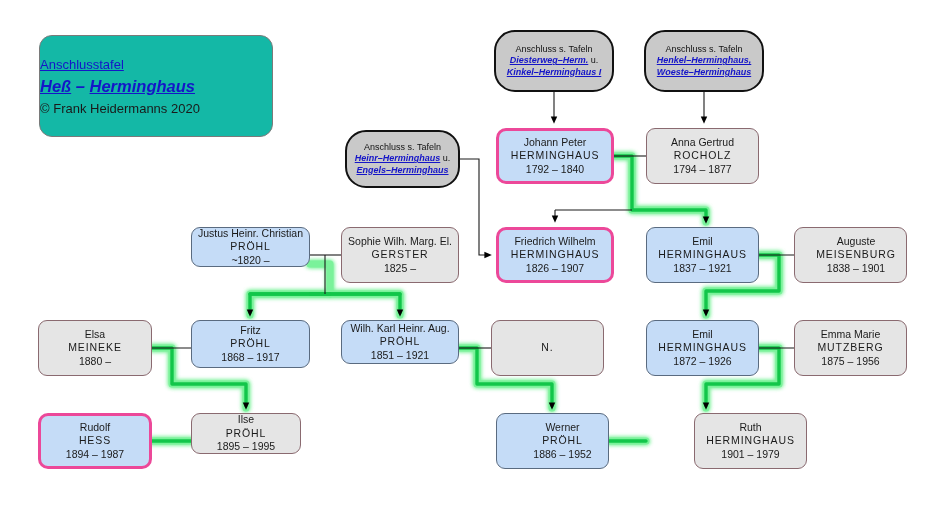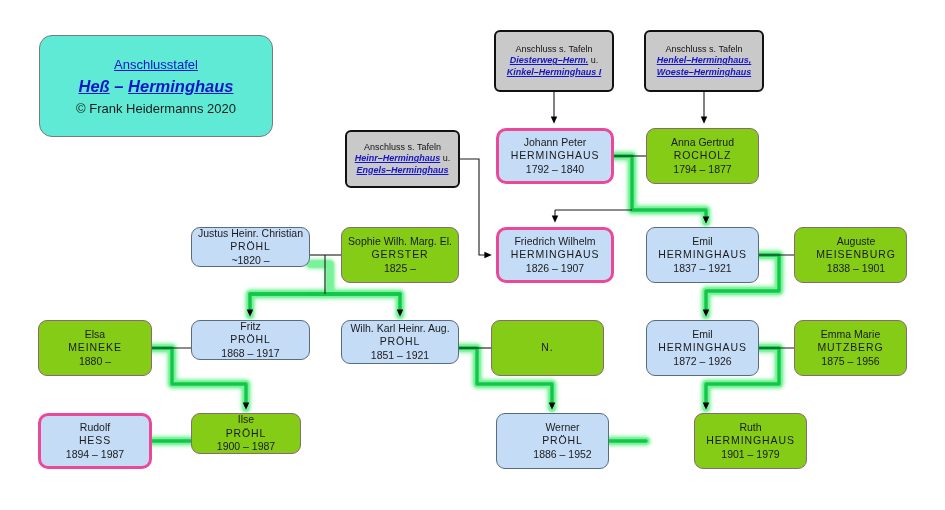--- a/index.html
+++ b/index.html
@@ -36,53 +36,53 @@
     z-index: 5;
   }
   .node .ln { display: block; white-space: nowrap; }
 
   
   .person {
     font-size: 10.5px;
     border: 1px solid #555;
   }
   .person.male   { background: #c5dcf7; border-color: #5a6b80; }
-  .person.female { background: #84cc16; border-color: #8a6a70; }
+  .person.female { background: #e5e5e5; border-color: #8a6a70; }
   .person.direct { border: 3px solid #ec4899; border-radius: 10px; }
   .person .surname { letter-spacing: 0.9px; }
 
   
   .ref {
     background: #c9c9c9;
     border: 2.5px solid #111;
-    border-radius: 6px;
+    border-radius: 21px;
     font-size: 9px;
     padding: 2px 4px;
   }
   .ref .head { color: #111; }
   .ref .lnk {
     color: #1515c8;
     font-style: italic;
     text-decoration: underline;
     font-weight: 600;
     text-align: center;
   }
   .ref .plain { color: #111; font-style: normal; text-decoration: none; font-weight: 400;}
 
   
   #title-card {
     position: absolute;
     left: 39px; top: 35px;
     width: 232px; height: 100px;
-    background: #5eead4;
+    background: #14b8a6;
     border: 1.5px solid #7a7a7a;
     border-radius: 13px;
     display: flex;
     flex-direction: column;
-    align-items: center;
+    align-items: flex-start;
     justify-content: center;
     z-index: 6;
   }
   #title-card .t1 {
     color: #1515c8;
     text-decoration: underline;
     font-size: 13px;
     margin-bottom: 5px;
   }
   #title-card .t2 {
@@ -218,21 +218,21 @@
       <div class="node person female" style="left: 794px; top: 227px; width: 113px; height: 56px; padding-left: 11px;">
         <span class="ln given">Auguste</span>
         <span class="ln surname">MEISENBURG</span>
         <span class="ln dates">1838 – 1901</span>
       </div>
       <div class="node person female" style="left: 38px; top: 320px; width: 114px; height: 56px;">
         <span class="ln given">Elsa</span>
         <span class="ln surname">MEINEKE</span>
         <span class="ln dates">1880 –</span>
       </div>
-      <div class="node person male" style="left: 191px; top: 320px; width: 119px; height: 40px;">
+      <div class="node person male" style="left: 191px; top: 320px; width: 119px; height: 48px;">
         <span class="ln given">Fritz</span>
         <span class="ln surname">PRÖHL</span>
         <span class="ln dates">1868 – 1917</span>
       </div>
       <div class="node person male" style="left: 341px; top: 320px; width: 118px; height: 44px;">
         <span class="ln given">Wilh. Karl Heinr. Aug.</span>
         <span class="ln surname">PRÖHL</span>
         <span class="ln dates">1851 – 1921</span>
       </div>
       <div class="node person female" style="left: 491px; top: 320px; width: 113px; height: 56px;">
@@ -249,21 +249,21 @@
         <span class="ln dates">1875 – 1956</span>
       </div>
       <div class="node person male direct" style="left: 38px; top: 413px; width: 114px; height: 56px;">
         <span class="ln given">Rudolf</span>
         <span class="ln surname">HESS</span>
         <span class="ln dates">1894 – 1987</span>
       </div>
       <div class="node person female" style="left: 191px; top: 413px; width: 110px; height: 41px;">
         <span class="ln given">Ilse</span>
         <span class="ln surname">PRÖHL</span>
-        <span class="ln dates">1900 – 1987</span>
+        <span class="ln dates">1895 – 1995</span>
       </div>
       <div class="node person male" style="left: 496px; top: 413px; width: 113px; height: 56px; padding-left: 20px;">
         <span class="ln given">Werner</span>
         <span class="ln surname">PRÖHL</span>
         <span class="ln dates">1886 – 1952</span>
       </div>
       <div class="node person female" style="left: 646px; top: 413px; width: 113px; height: 56px; margin-left: 48px;">
         <span class="ln given">Ruth</span>
         <span class="ln surname">HERMINGHAUS</span>
         <span class="ln dates">1901 – 1979</span>

